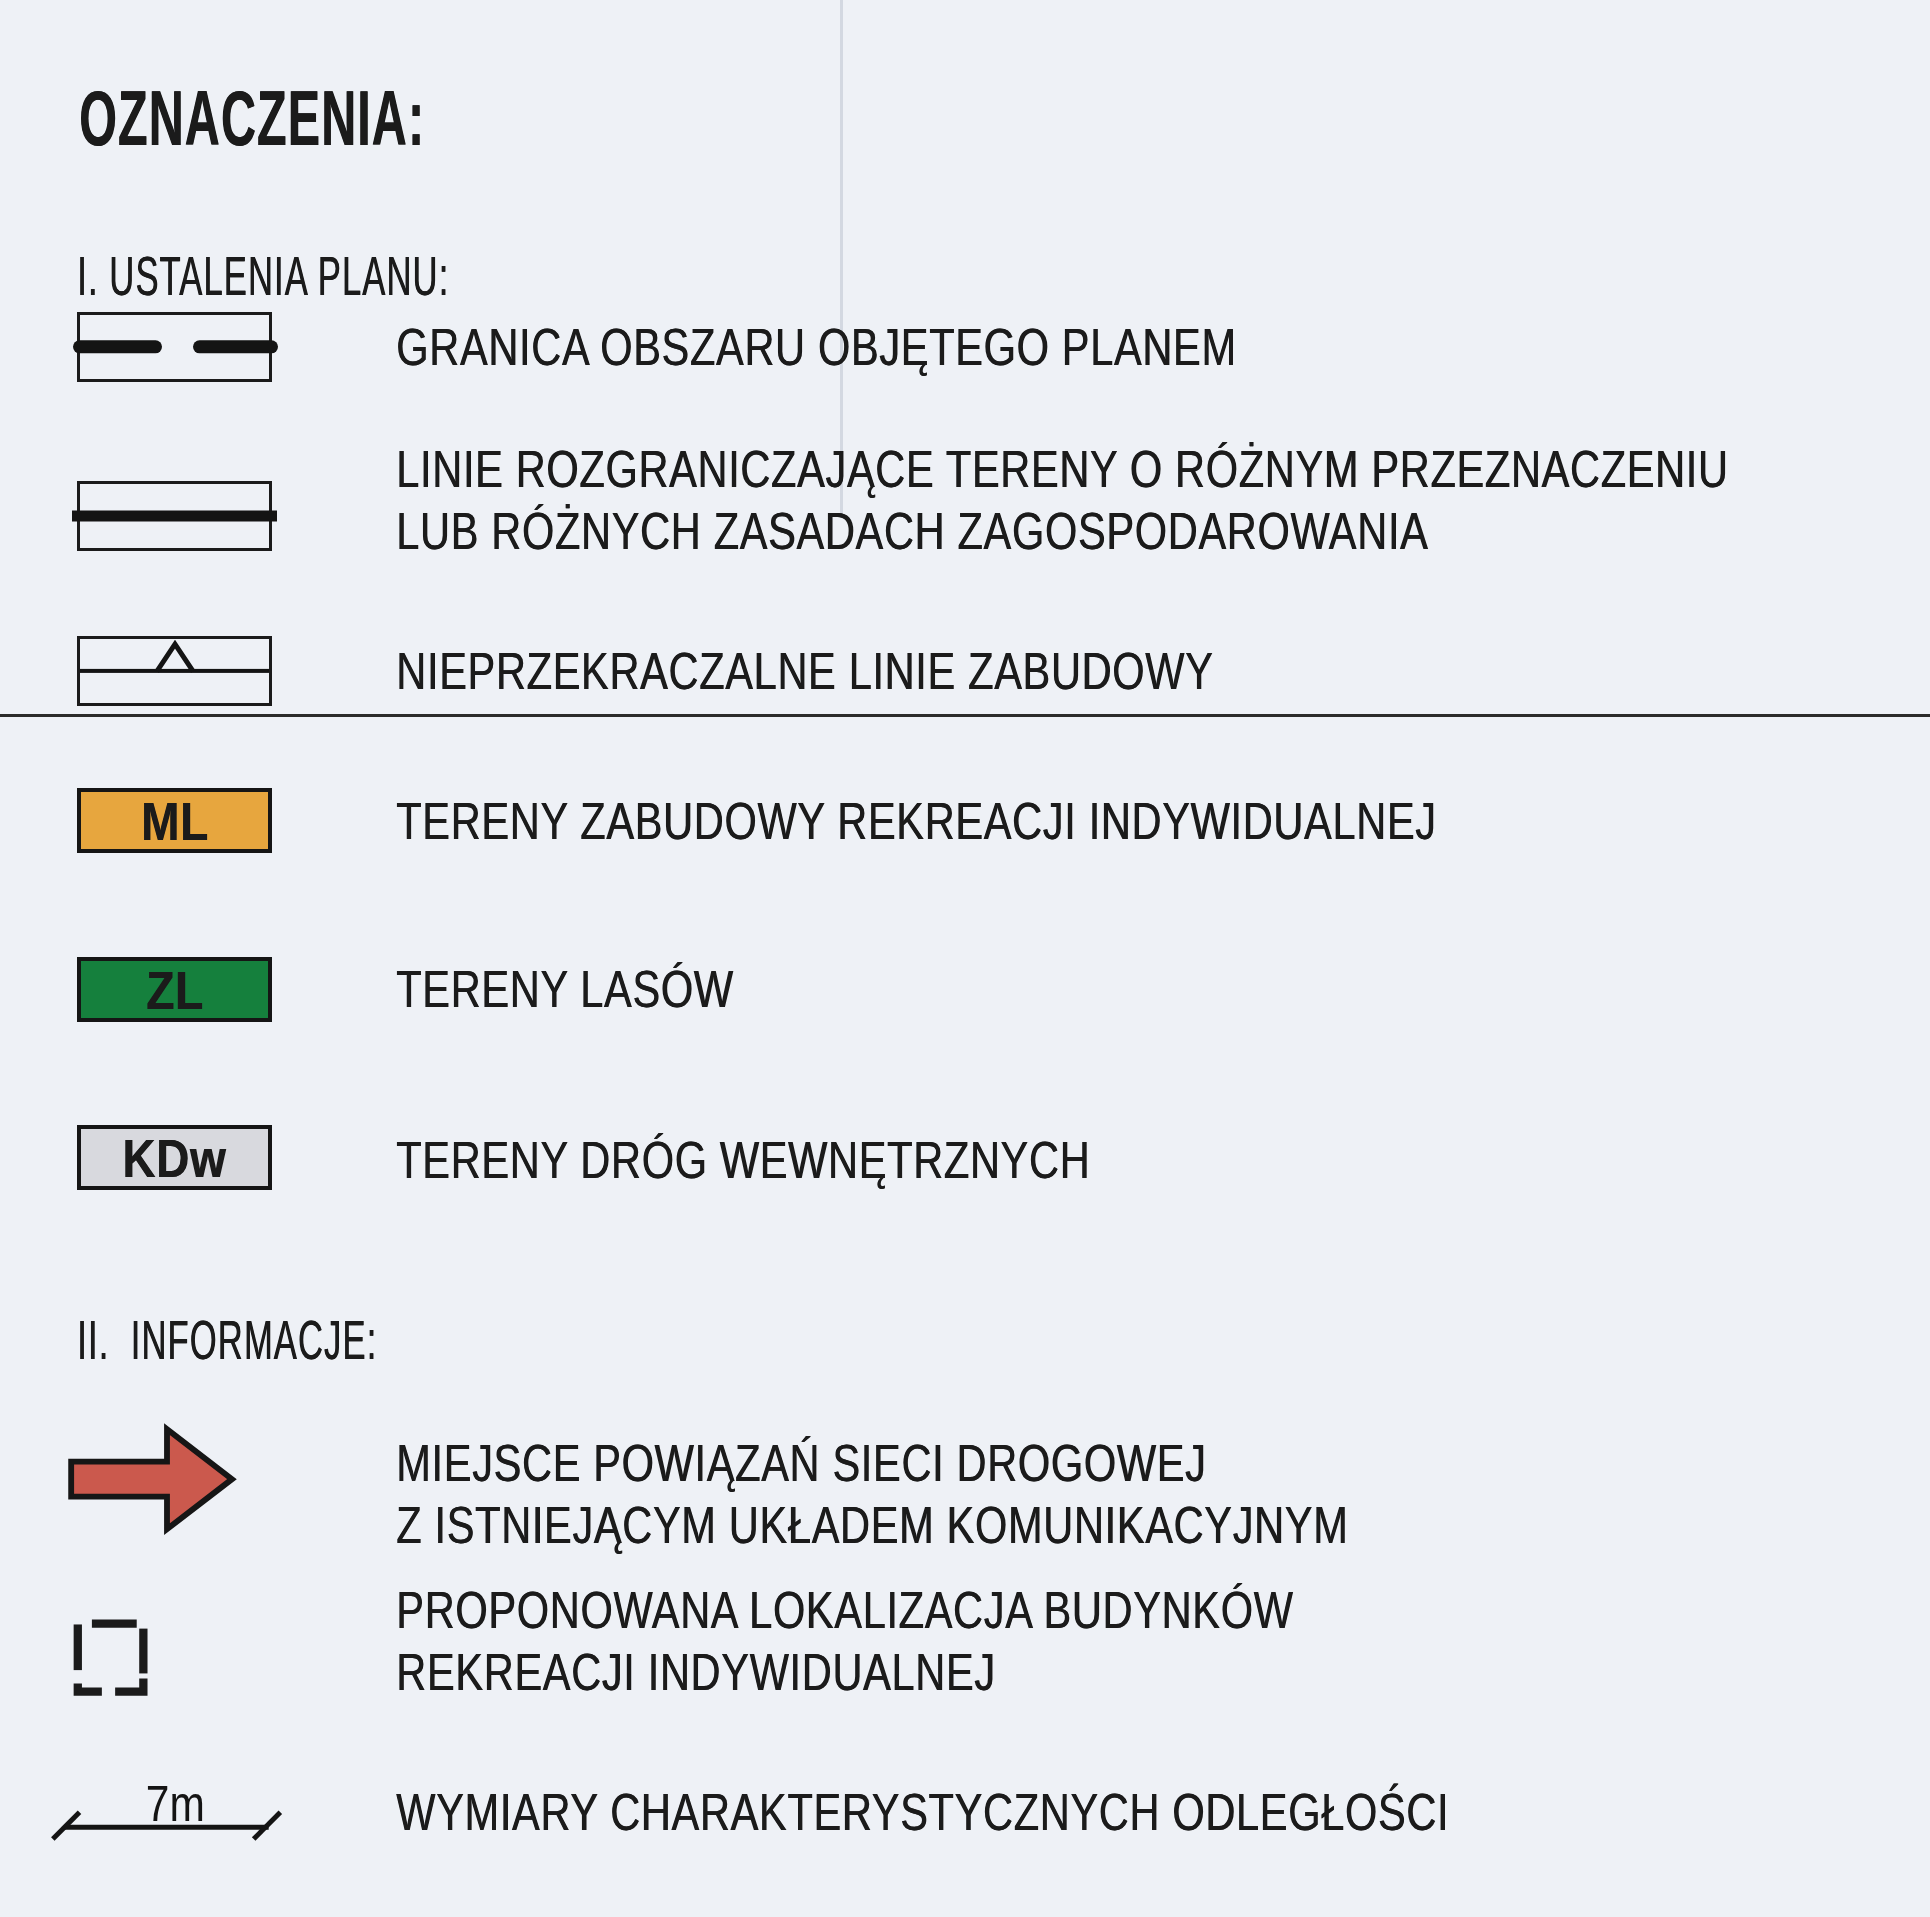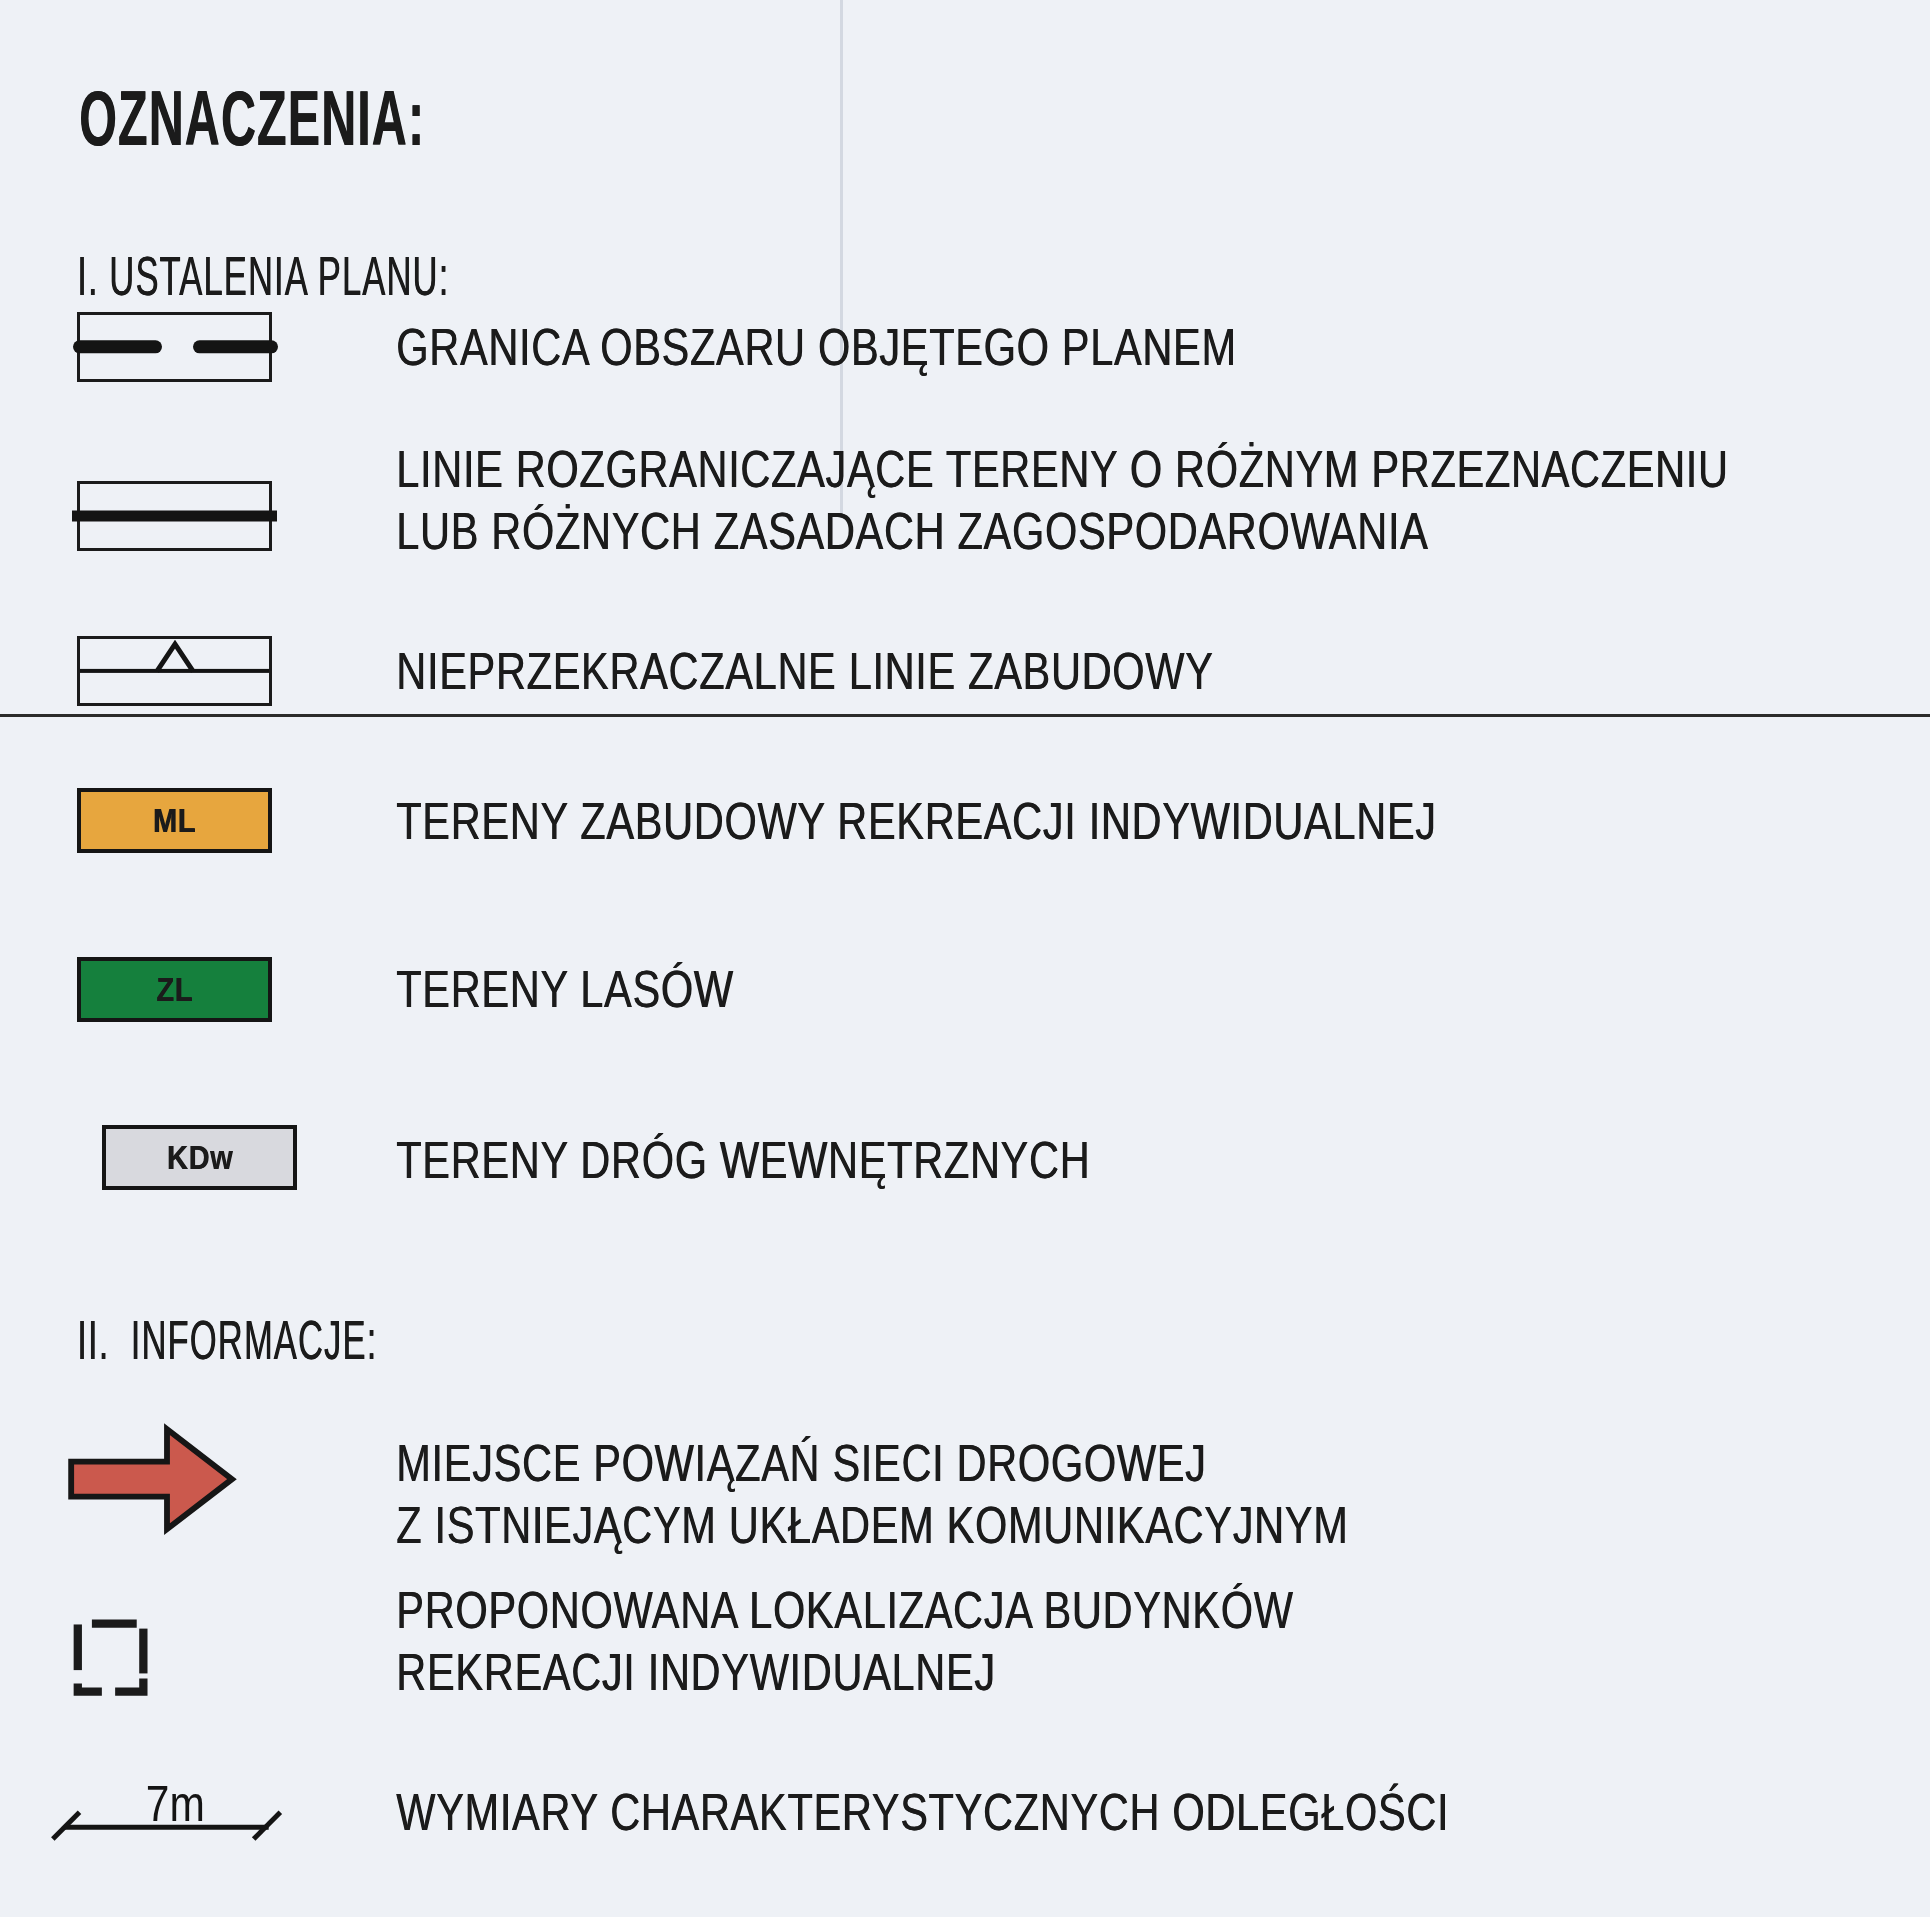--- a/index.html
+++ b/index.html
@@ -55,21 +55,21 @@
   }
   .thin-line{
     position:absolute;left:0;right:0;top:50%;height:4.2px;
     transform:translateY(-50%);background:#141414;
   }
   .tri{position:absolute;left:50%;bottom:50%;transform:translateX(-50%);margin-bottom:-1.7px;}
   .zone-box{
     position:absolute;left:77px;width:195px;height:65px;
     border:4.2px solid #151515;box-sizing:border-box;
     display:flex;align-items:center;justify-content:center;
-    font-size:34px;font-weight:700;letter-spacing:0.8px;
+    font-size:54px;font-weight:700;letter-spacing:0.8px;
   }
   .zone-box .code{transform:scaleX(.85);text-shadow:0.7px 0 0 currentColor;}
   .divider{position:absolute;left:0;top:714px;width:1930px;height:2.5px;background:#2b2b2b;}
   .svg-sym{position:absolute;}
   svg text{font-family:"Liberation Sans", sans-serif;}
 </style>
 </head>
 <body>
 
 <div class="page" style="background-color: rgb(238, 241, 246);">
@@ -106,21 +106,21 @@
   <div class="zone-box" style="top: 788px; background-color: rgb(231, 166, 62);">
     <span class="code">ML</span>
   </div>
   <div class="lbl" style="top:790px;">TERENY ZABUDOWY REKREACJI INDYWIDUALNEJ</div>
 
   <div class="zone-box" style="top: 957px; background-color: #15803d;">
     <span class="code">ZL</span>
   </div>
   <div class="lbl" style="top:958px;">TERENY LASÓW</div>
 
-  <div class="zone-box" style="top: 1125px; background-color: rgb(216, 217, 222); margin-left: 25px;">
+  <div class="zone-box" style="top: 1125px; background-color: rgb(216, 217, 222);">
     <span class="code">KDw</span>
   </div>
   <div class="lbl" style="top:1129px;">TERENY DRÓG WEWNĘTRZNYCH</div>
 
   <div class="heading h2">II.  INFORMACJE:</div>
 
   <svg class="svg-sym" style="left:67px;top:1423px;" width="170" height="114" viewBox="0 0 204 136">
     <polygon points="5,46 120,46 120,7 198,67 120,127 120,88 5,88" stroke="#161616" stroke-width="7" stroke-linejoin="miter" fill="#cb594d"></polygon>
   </svg>
   <div class="lbl" style="top:1432px;"><span>MIEJSCE POWIĄZAŃ SIECI DROGOWEJ</span><br><span>Z ISTNIEJĄCYM UKŁADEM KOMUNIKACYJNYM</span></div>

